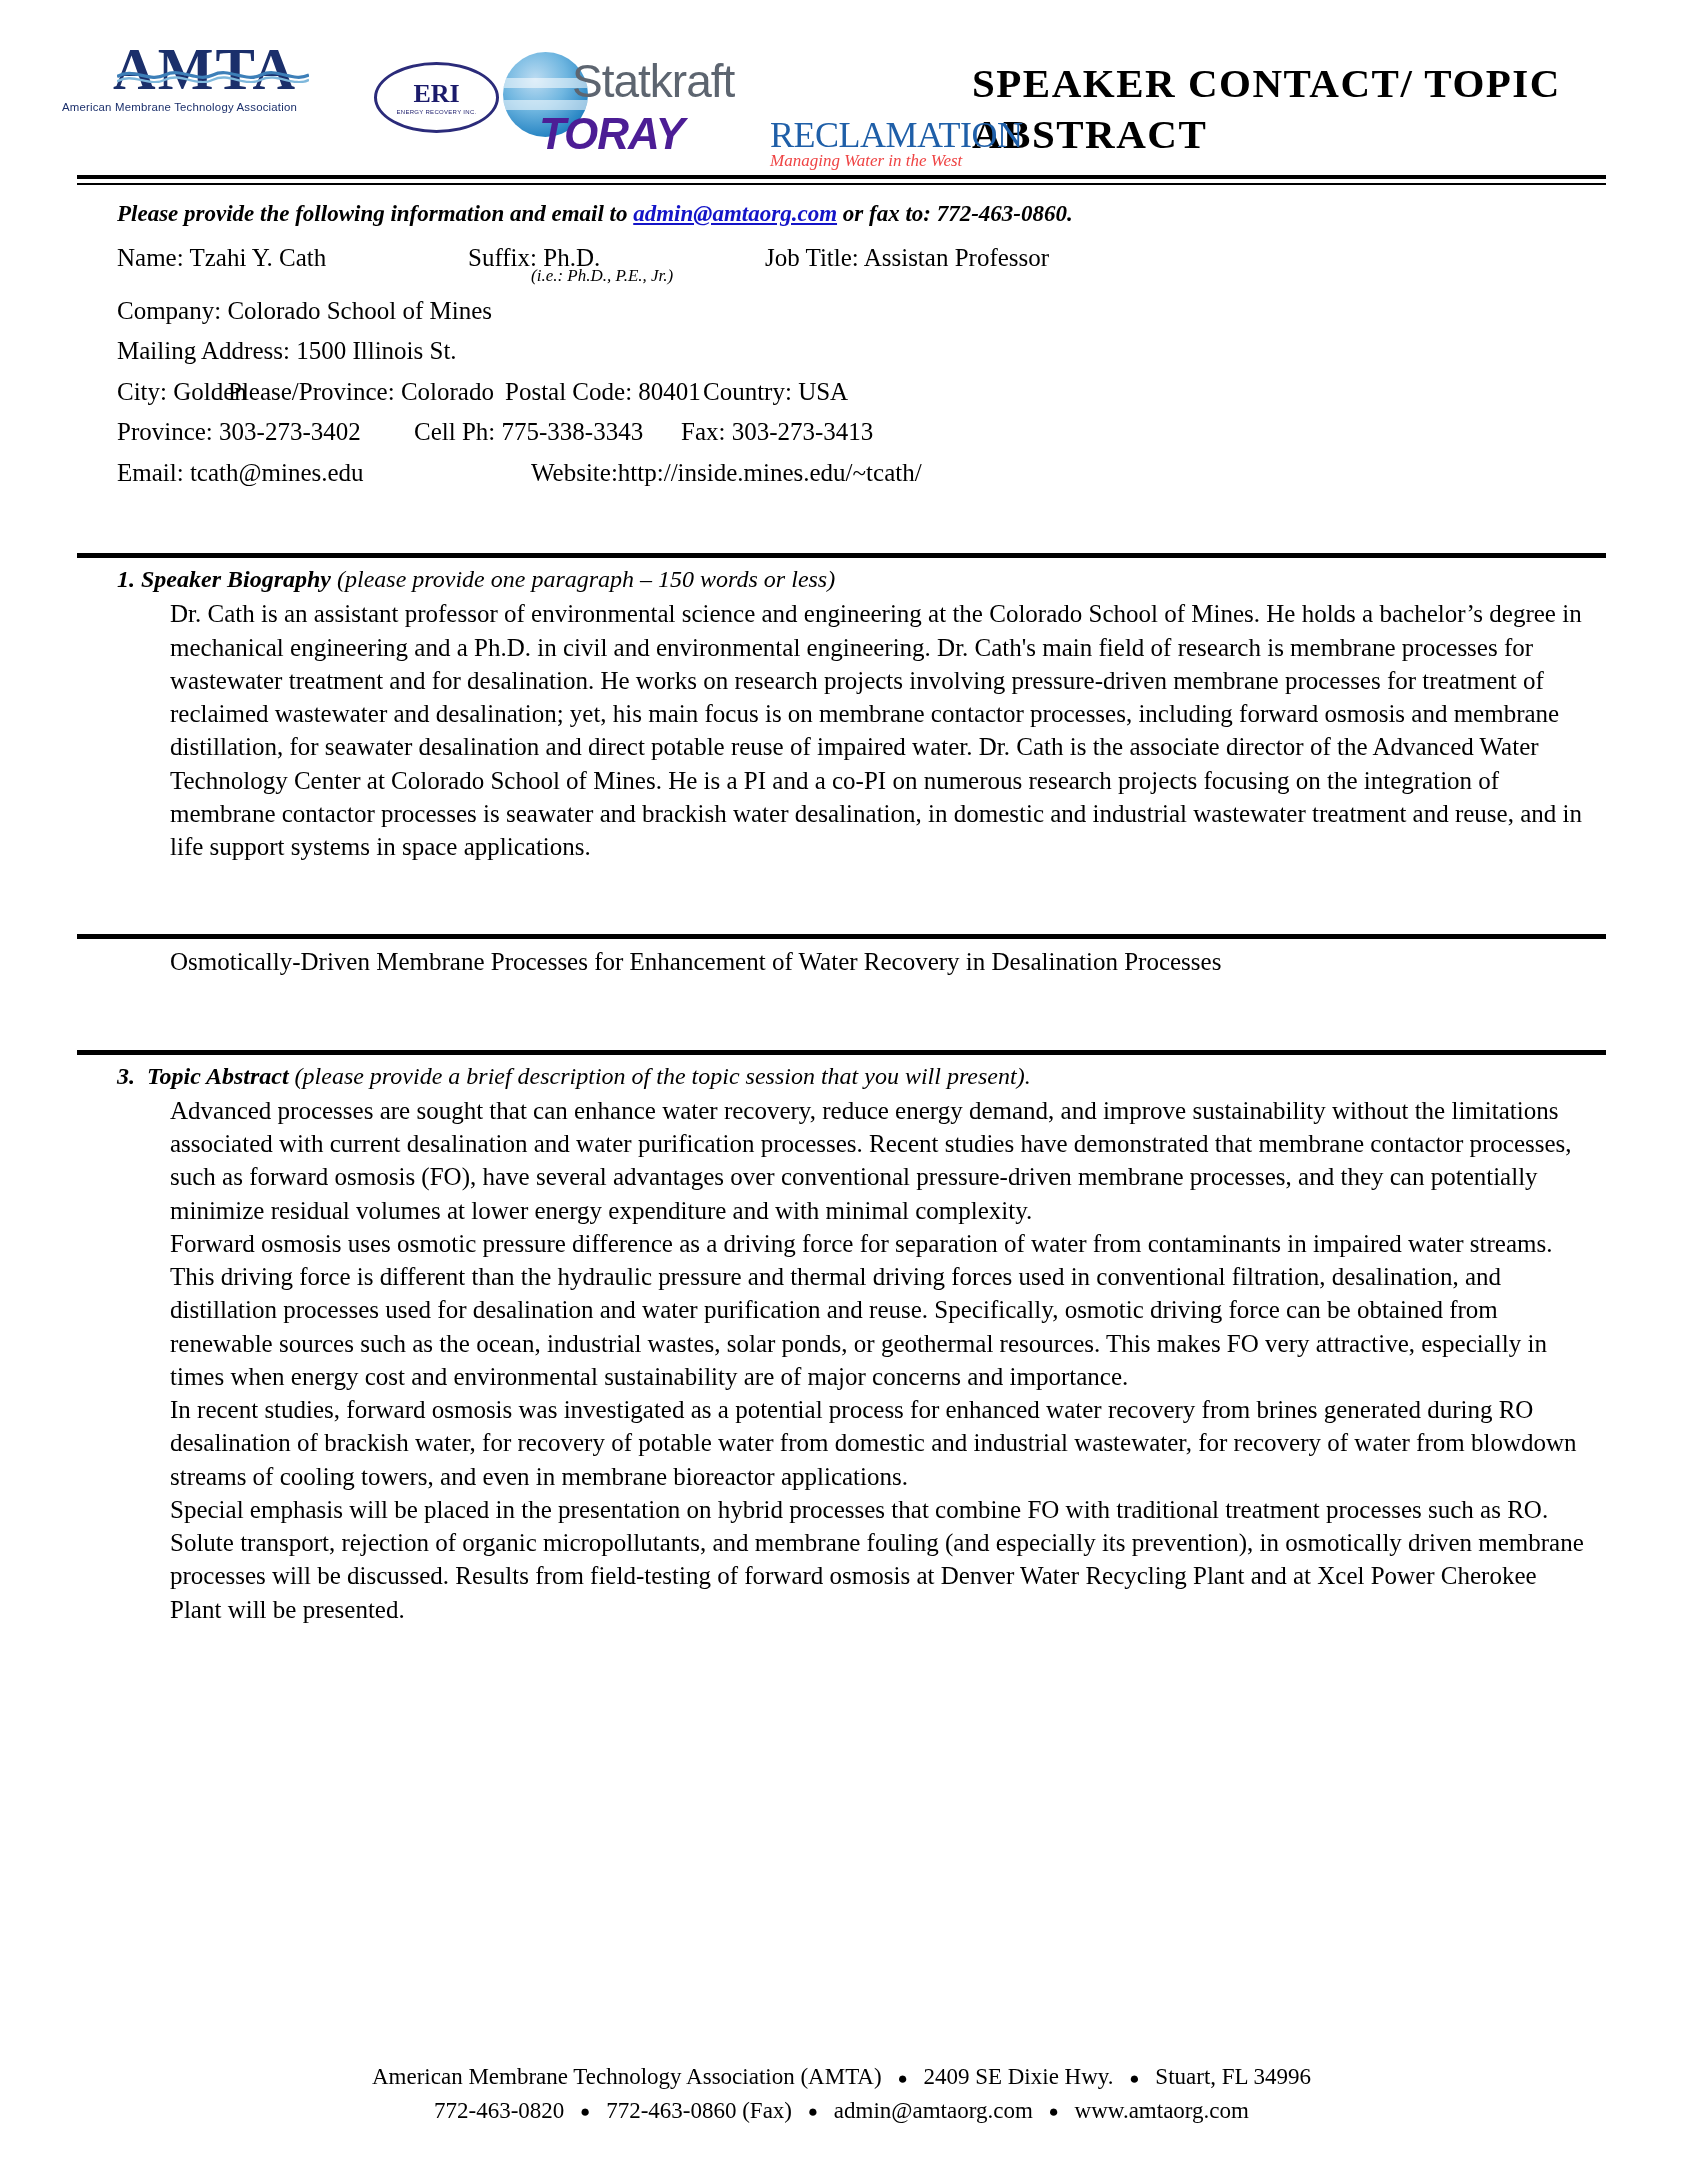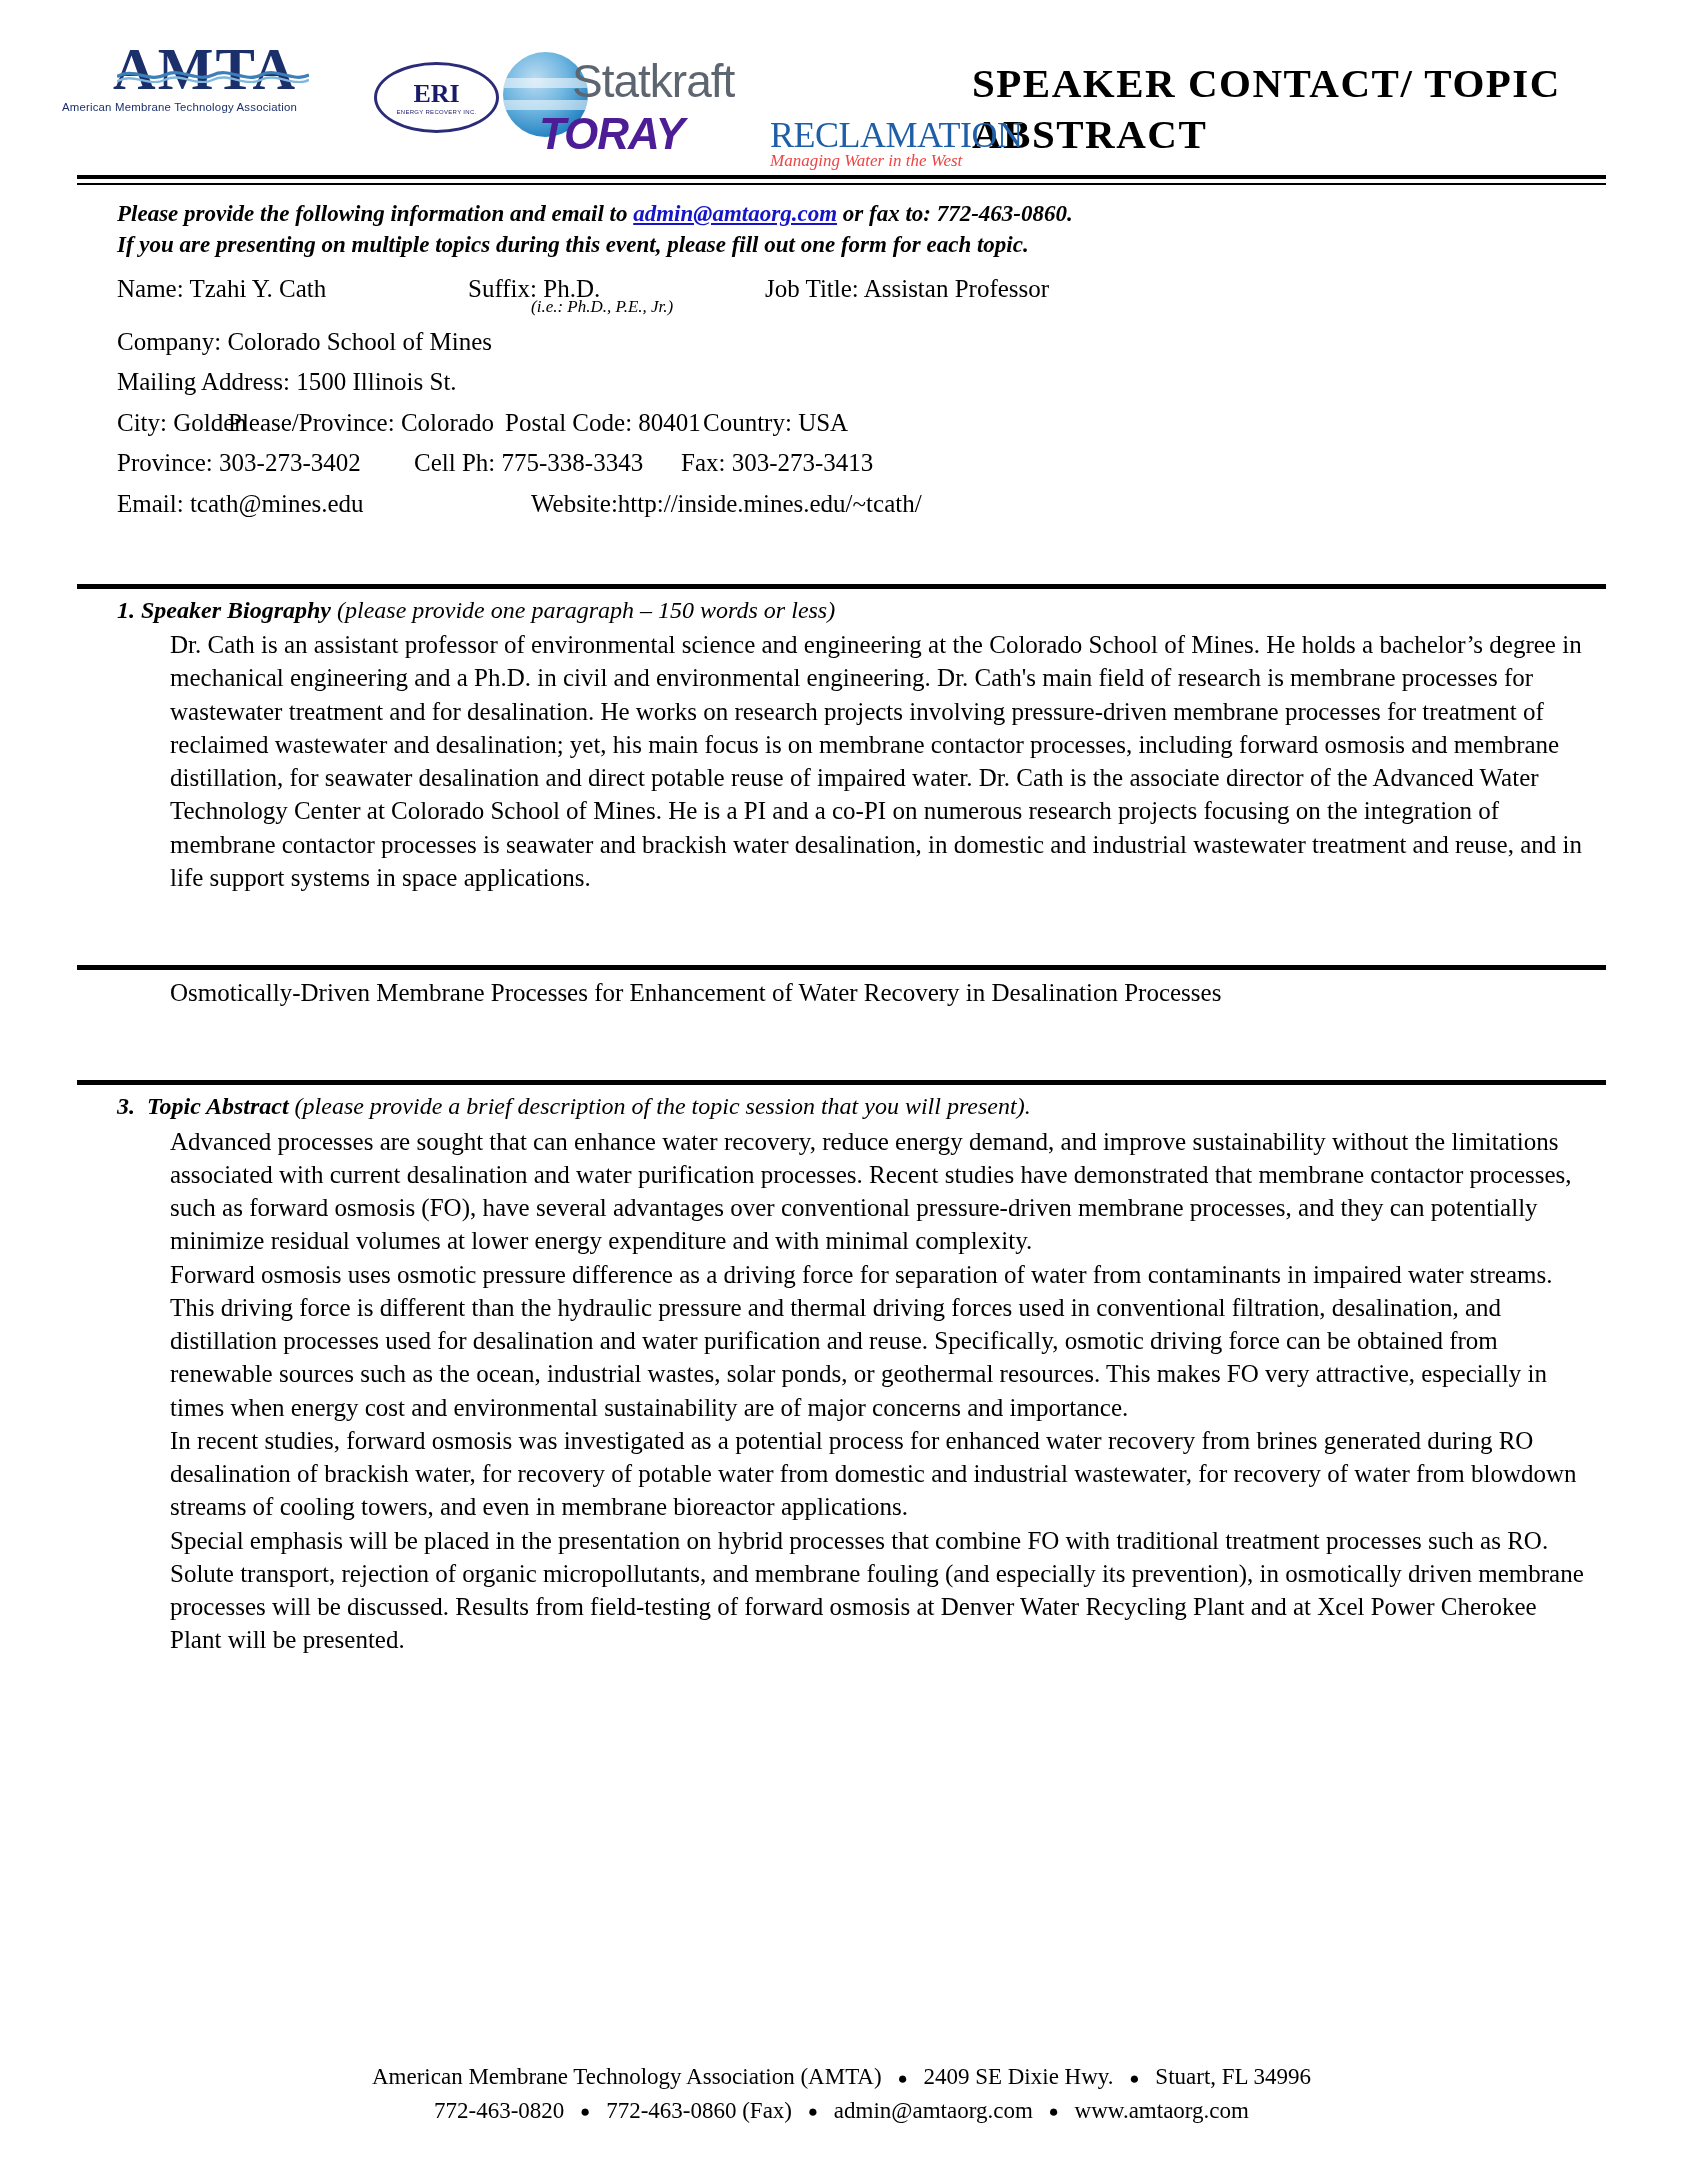--- a/index.html
+++ b/index.html
@@ -325,21 +325,20 @@
 
     <div class="doc-title">SPEAKER CONTACT/ TOPIC ABSTRACT</div>
   </div>
 
   <div class="rule-double"></div>
 
   <div class="intro">
     <div>
       <span>Please provide the following information and email to </span><a href="#">admin@amtaorg.com</a><span> or fax to: 772-463-0860.</span>
     </div>
-    <div>If you are presenting on multiple topics during this event, please fill out one form for each topic.</div>
   </div>
 
   <div class="fields">
 
     <div class="field-row">
       <div class="f-name">
         <span>Name:</span>
         <span>Tzahi Y. Cath</span>
       </div>
       <div class="f-suffix">

